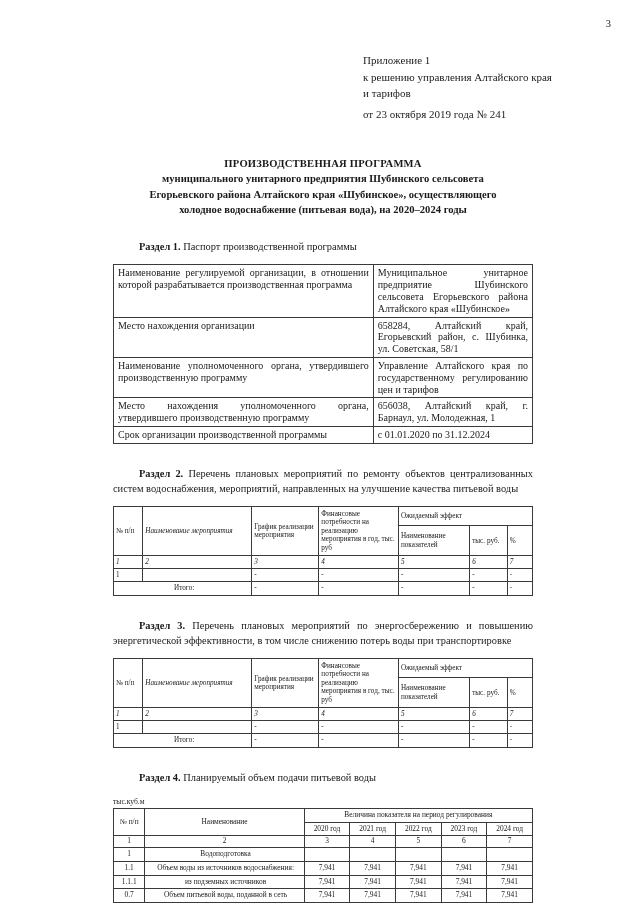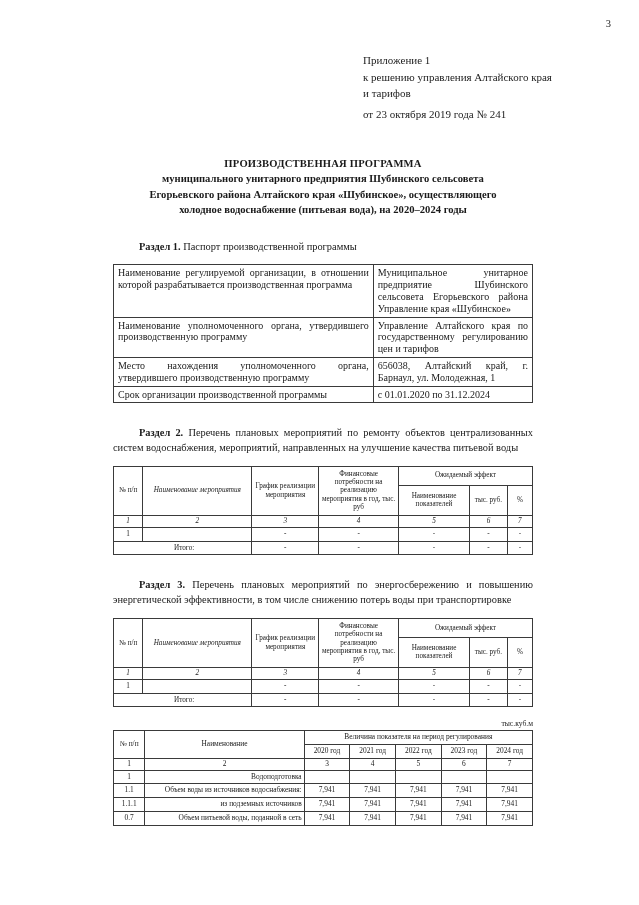--- a/index.html
+++ b/index.html
@@ -81,53 +81,52 @@
   }
 
   
   .tbl-passport { font-size: 10px; margin-top: 10px; }
   .tbl-passport td { padding: 2px 4px; text-align: justify; }
   .tbl-passport td.lcol { width: 62%; }
 
   
   .tbl-measures { font-size: 7.2px; text-align: center; margin-top: 10px; }
   .tbl-measures td, .tbl-measures th {
-    text-align: center;
+    text-align: left;
     vertical-align: middle;
     padding: 2px 2px;
   }
   .tbl-measures .hrow td { padding: 3px 2px; }
   .tbl-measures .numrow td { font-style: italic; padding: 1.5px 2px; }
   .tbl-measures td.total-label {
     text-align: center;
     padding-left: 5px;
   }
   .c-np    { width: 7%; }
   .c-name  { width: 26%; font-style: italic; }
   .c-graf  { width: 16%; }
   .c-fin   { width: 19%; }
   .c-ind   { width: 17%; }
   .c-rub   { width: 9%; }
   .c-pct   { width: 6%; }
 
   
   .units-line {
-    text-align: right;
     font-size: 7.6px;
     margin-top: 12px;
     margin-bottom: 1px;
   }
   .tbl-volume { font-size: 7.4px; margin-top: 2px; }
   .tbl-volume td {
     text-align: center;
     vertical-align: middle;
     padding: 2px 2px;
   }
   .tbl-volume td.name-cell {
-    text-align: right;
+    text-align: center;
     padding-left: 4px;
   }
   .tbl-volume .numrow td { padding: 1px 2px; }
   .v-np   { width: 7.5%; }
   .v-name { width: 38%; }
   .v-yr   { width: 10.9%; }
 
   .nowrap { white-space: nowrap; }
 </style>
 </head>
@@ -156,21 +155,25 @@
 
     <div class="section-head">
       <span class="sec-label">Раздел 1.</span>
       <span>Паспорт производственной программы</span>
     </div>
 
     <table class="tbl-passport">
       <tbody>
         <tr>
           <td class="lcol">Наименование регулируемой организации, в отношении которой разрабатывается производственная программа</td>
-          <td>Муниципальное унитарное предприятие Шубинского сельсовета Егорьевского района Управление края «Шубинское»</td>
+          <td>Муниципальное унитарное предприятие Шубинского сельсовета Егорьевского района Алтайского края «Шубинское»</td>
+        </tr>
+        <tr>
+          <td class="lcol">Место нахождения организации</td>
+          <td>658284, Алтайский край, Егорьевский район, с. Шубинка, ул. Советская, 58/1</td>
         </tr>
         <tr>
           <td class="lcol">Наименование уполномоченного органа, утвердившего производственную программу</td>
           <td>Управление Алтайского края по государственному регулированию цен и тарифов</td>
         </tr>
         <tr>
           <td class="lcol">Место нахождения уполномоченного органа, утвердившего производственную программу</td>
           <td>656038, Алтайский край, г. Барнаул, ул. Молодежная, 1</td>
         </tr>
         <tr>
@@ -269,20 +272,24 @@
           <td class="total-label" colspan="2">Итого:</td>
           <td>-</td>
           <td>-</td>
           <td>-</td>
           <td>-</td>
           <td>-</td>
         </tr>
       </tbody>
     </table>
 
+    <div class="section-head">
+      <span class="sec-label">Раздел 4.</span>
+      <span>Планируемый объем подачи питьевой воды</span>
+    </div>
 
     <div class="units-line">тыс.куб.м</div>
 
     <table class="tbl-volume">
       <tbody>
         <tr>
           <td class="v-np" rowspan="2">№ п/п</td>
           <td class="v-name" rowspan="2">Наименование</td>
           <td colspan="5">Величина показателя на период регулирования</td>
         </tr>

